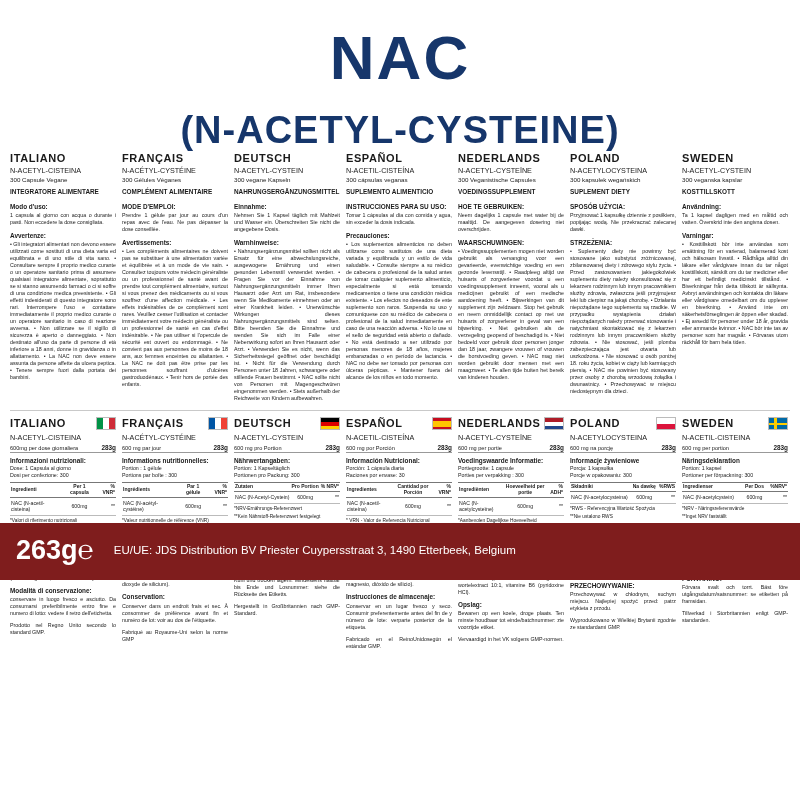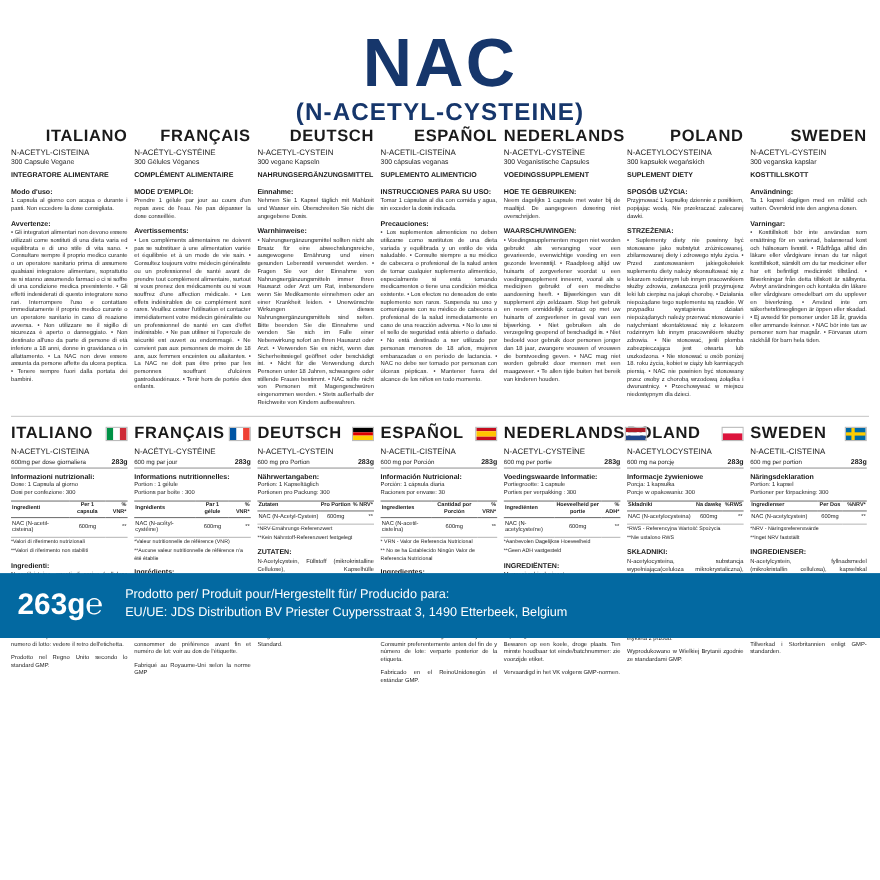--- a/index.html
+++ b/index.html
@@ -27,46 +27,45 @@
     padding-top: 26px;
   }
   .title-main {
     font-size: 62px;
     font-weight: bold;
     letter-spacing: 2px;
     color: #16366b;
     line-height: 1.02;
   }
   .title-sub {
-    font-size: 22px;
+    font-size: 38px;
     font-weight: bold;
     letter-spacing: 1px;
     color: #16366b;
-    margin-top: 0;
+    margin-top: 20px;
   }
 
   
   .cols {
     display: flex;
     width: 800px;
     box-sizing: border-box;
     padding: 0 10px;
     gap: 6px;
   }
   .col {
     width: 106px;
     flex: 0 0 106px;
     box-sizing: border-box;
   }
   .lang-head {
-    font-size: 15px;
+    font-size: 11px;
     font-weight: bold;
     letter-spacing: 0.6px;
     margin-bottom: 2px;
-    text-align: right;
   }
   .prod-name {
     font-size: 7.2px;
     font-weight: normal;
     line-height: 1.25;
   }
   .prod-sub {
     font-size: 6.2px;
     line-height: 1.3;
     margin-top: 1px;
@@ -188,21 +187,21 @@
   .sect2 {
     margin-top: 5px;
   }
 
   
   .footer {
     position: absolute;
     left: 0;
     bottom: 0;
     width: 800px;
-    background: #0369a1;
+    background: #7f1d1d;
     color: #ffffff;
     box-sizing: border-box;
     padding: 12px 16px 14px 16px;
     display: flex;
     align-items: center;
     gap: 12px;
   }
   .weight {
     font-size: 27px;
     font-weight: bold;
@@ -672,20 +671,19 @@
         </div>
         <div class="sect2">
           <div class="body-txt">Tillverkad i Storbritannien enligt GMP-standarden.</div>
         </div>
       </div>
     </div>
 
   <div class="footer">
     <div class="weight">263g℮</div>
     <div class="footer-lines">
-      <div>Prodotto per/ Produit pour/Hergestellt für/ Producido para:</div>
       <div>
         <span class="lbl">EU/UE:</span>
         <span>JDS Distribution BV Priester Cuypersstraat 3, 1490 Etterbeek, Belgium</span>
       </div>
     </div>
   </div>
 </div>
 
 </body></html>

